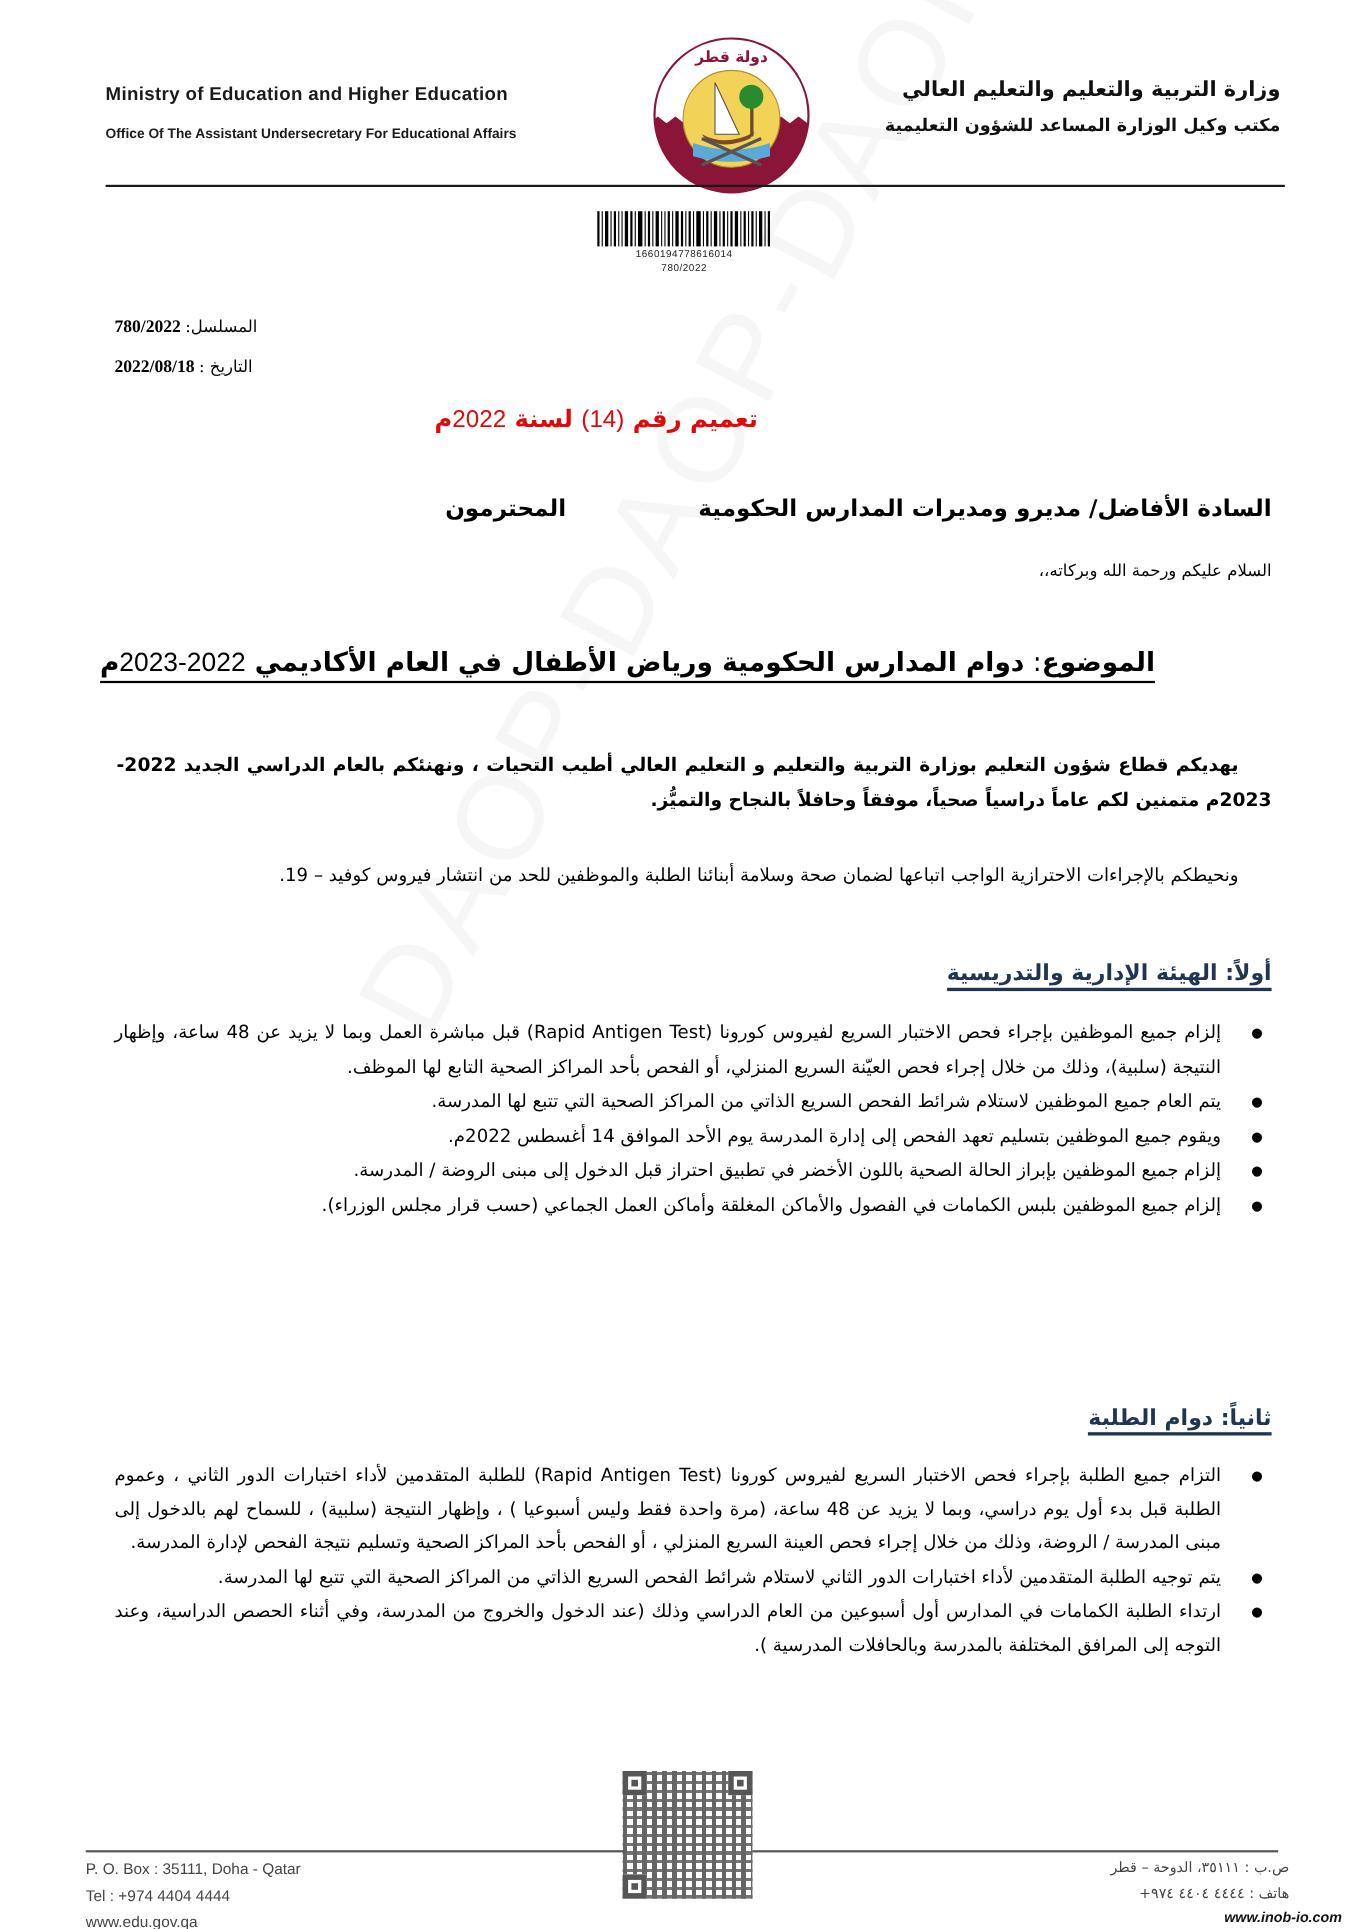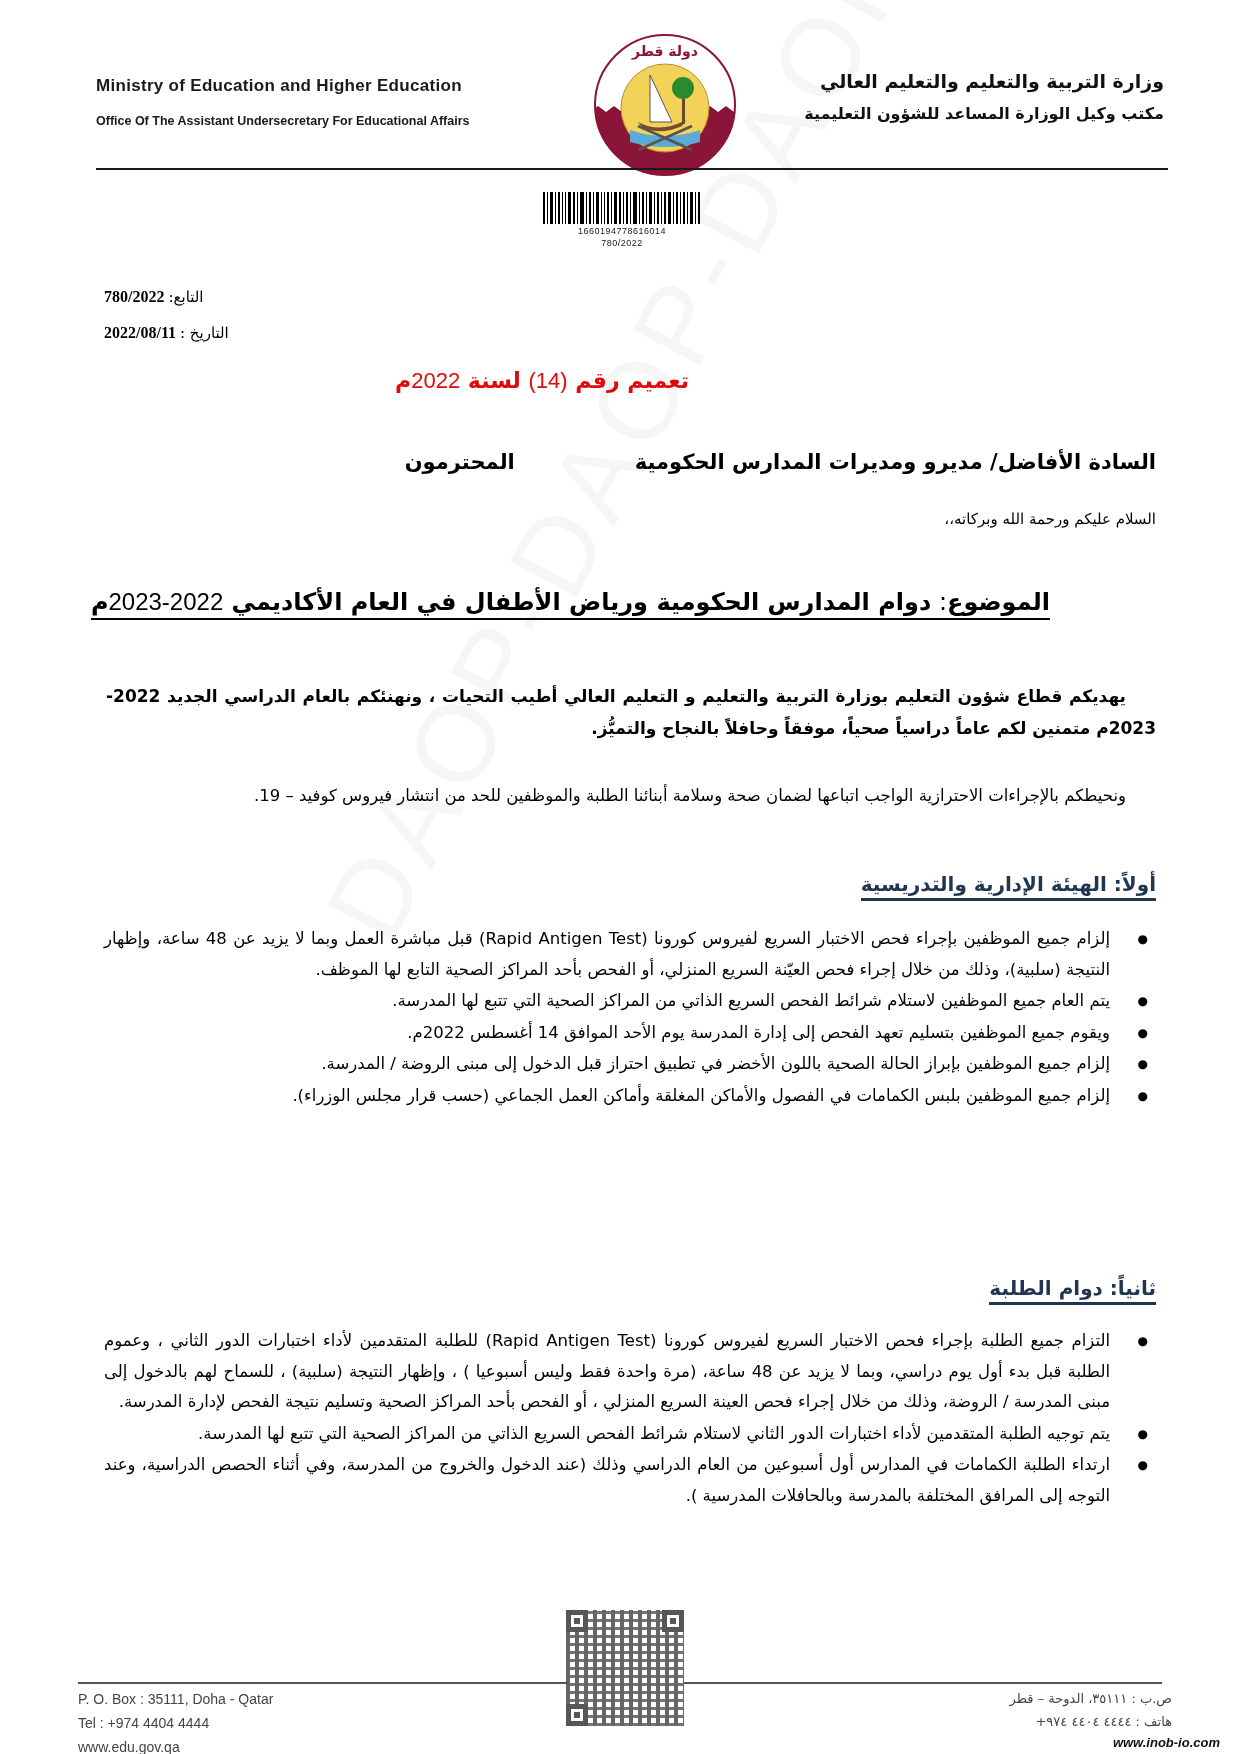--- a/index.html
+++ b/index.html
@@ -146,26 +146,26 @@
         <span style="width:1px"></span>
         <span style="width:3px"></span>
         <span style="width:1px"></span>
         <span style="width:2px"></span>
     </div>
     <div class="num">1660194778616014</div>
     <div class="num">780/2022</div>
   </div>
 
   <div class="meta" style="top:288px">
-    <span class="lbl">التابع:</span>
+    <span class="lbl">المسلسل:</span>
     <span class="val">780/2022</span>
   </div>
   <div class="meta" style="top:324px">
     <span class="lbl">التاريخ :</span>
-    <span class="val">2022/08/11</span>
+    <span class="val">2022/08/18</span>
   </div>
 
   <div class="circular-title">
     <span>تعميم رقم</span>
     <span class="num">(14)</span>
     <span>لسنة</span>
     <span class="num">2022</span><span>م</span>
   </div>
 
   <div class="addressee">

